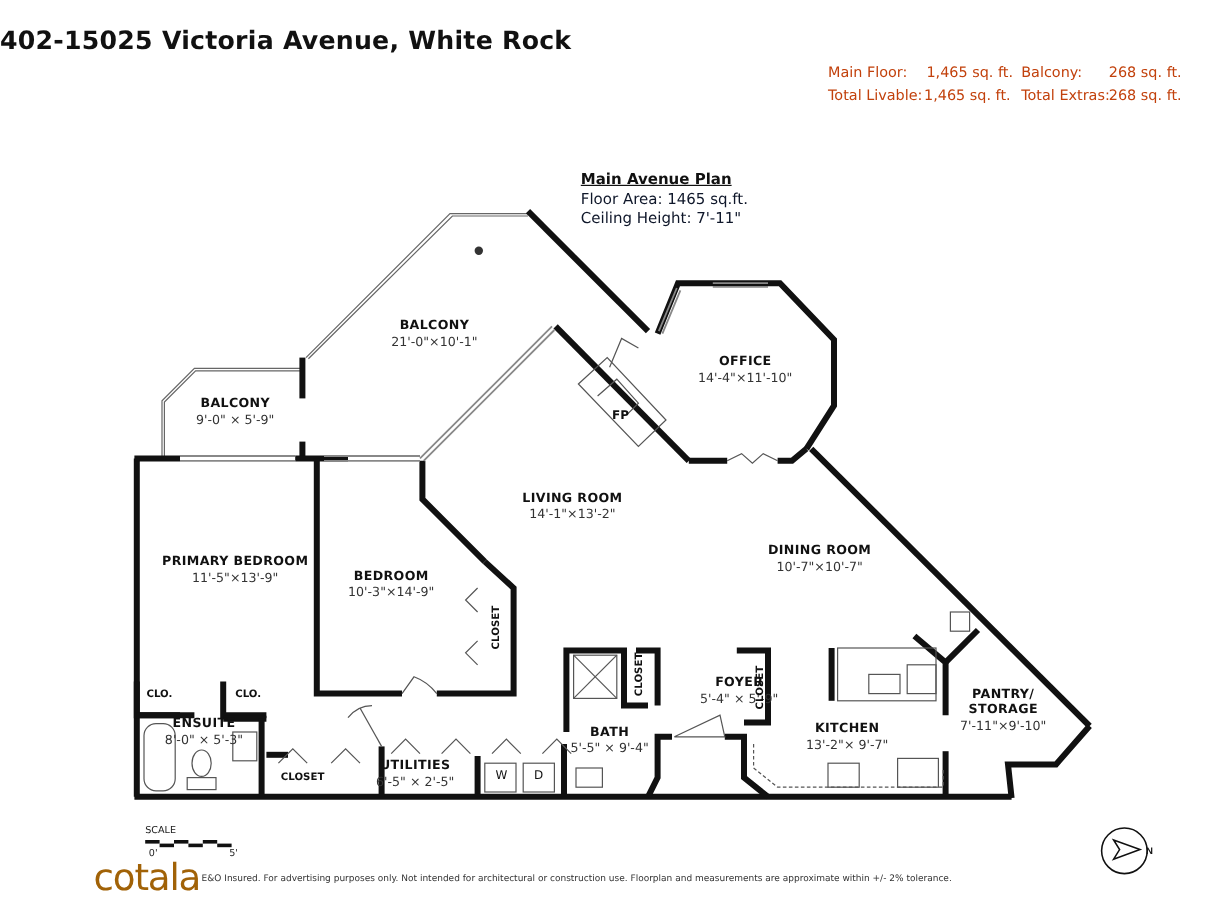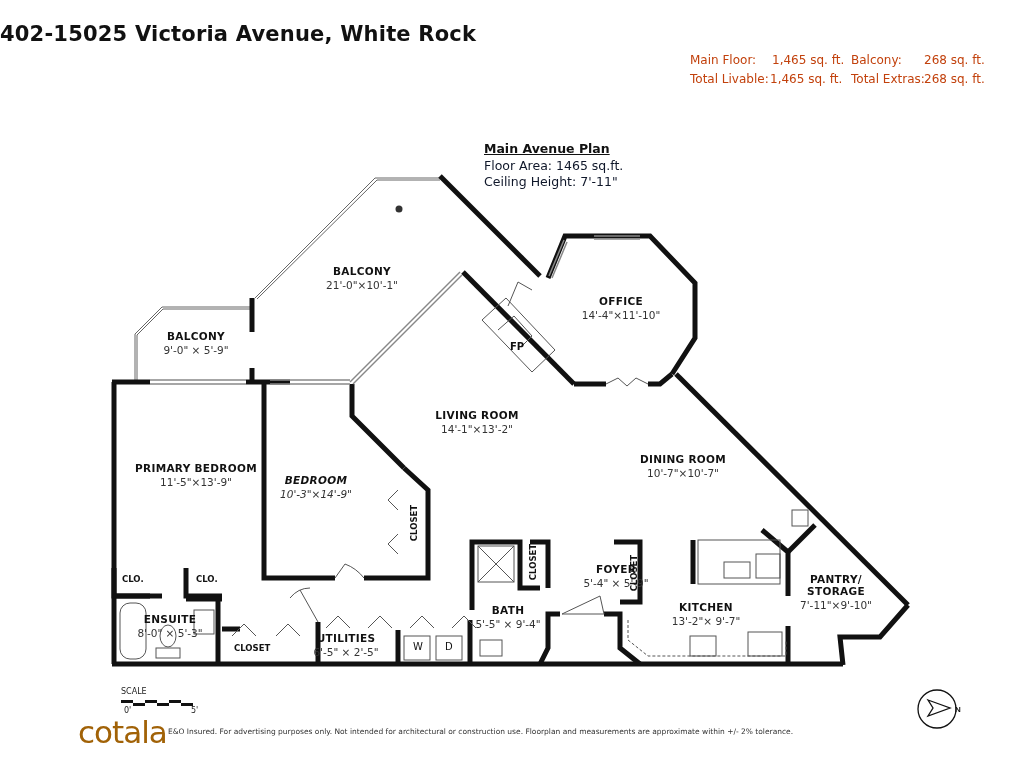--- a/index.html
+++ b/index.html
@@ -193,25 +193,25 @@
   <span class="room-dim">14'-1"×13'-2"</span>
 </div>
 <div class="room-label" style="left:683px; top:453px;">
   <span class="room-name">DINING ROOM</span>
   <span class="room-dim">10'-7"×10'-7"</span>
 </div>
 <div class="room-label" style="left:196px; top:462px;">
   <span class="room-name">PRIMARY BEDROOM</span>
   <span class="room-dim">11'-5"×13'-9"</span>
 </div>
-<div class="room-label" style="left:316px; top:474px;font-style:italic;">
+<div class="room-label" style="left:326px; top:474px;">
   <span class="room-name">BEDROOM</span>
   <span class="room-dim">10'-3"×14'-9"</span>
 </div>
-<div class="room-label" style="left:170px; top:613px;">
+<div class="room-label" style="left:170px; top:597px;">
   <span class="room-name">ENSUITE</span>
   <span class="room-dim">8'-0" × 5'-3"</span>
 </div>
 <div class="room-label" style="left:346px; top:632px;">
   <span class="room-name">UTILITIES</span>
   <span class="room-dim">6'-5" × 2'-5"</span>
 </div>
 <div class="room-label" style="left:508px; top:604px;">
   <span class="room-name">BATH</span>
   <span class="room-dim">5'-5" × 9'-4"</span>

